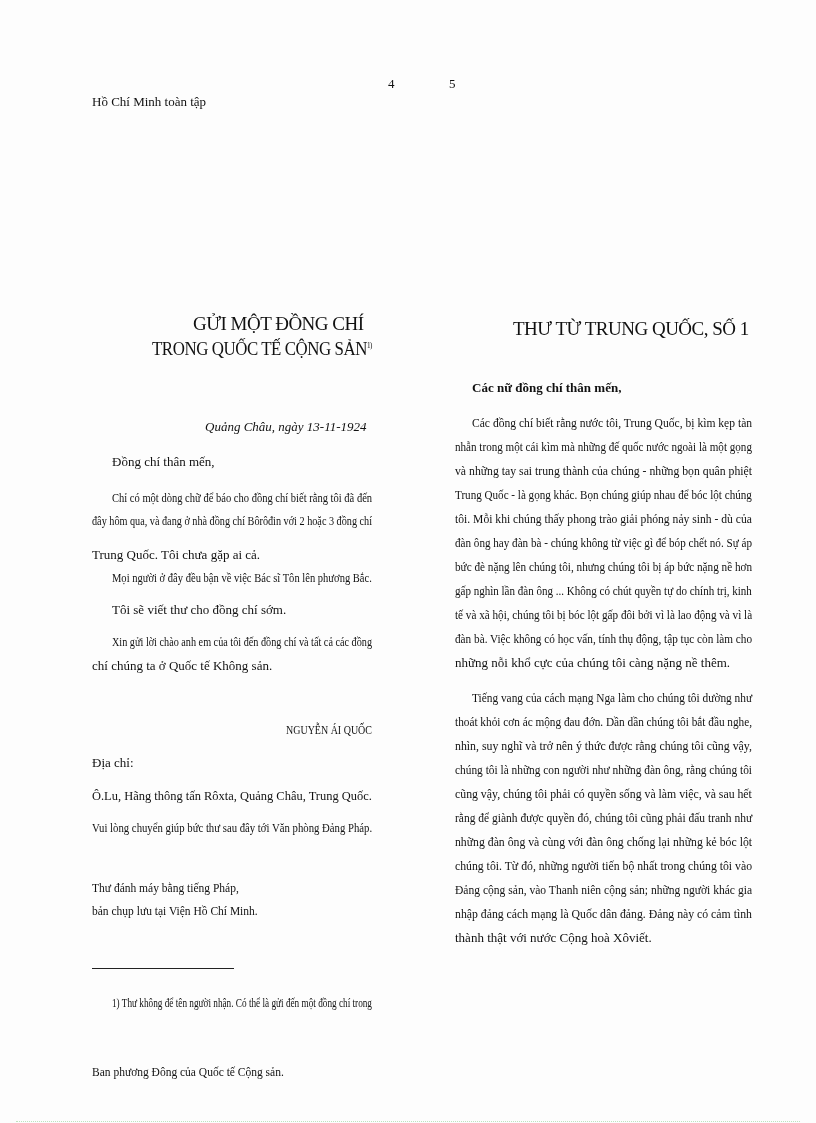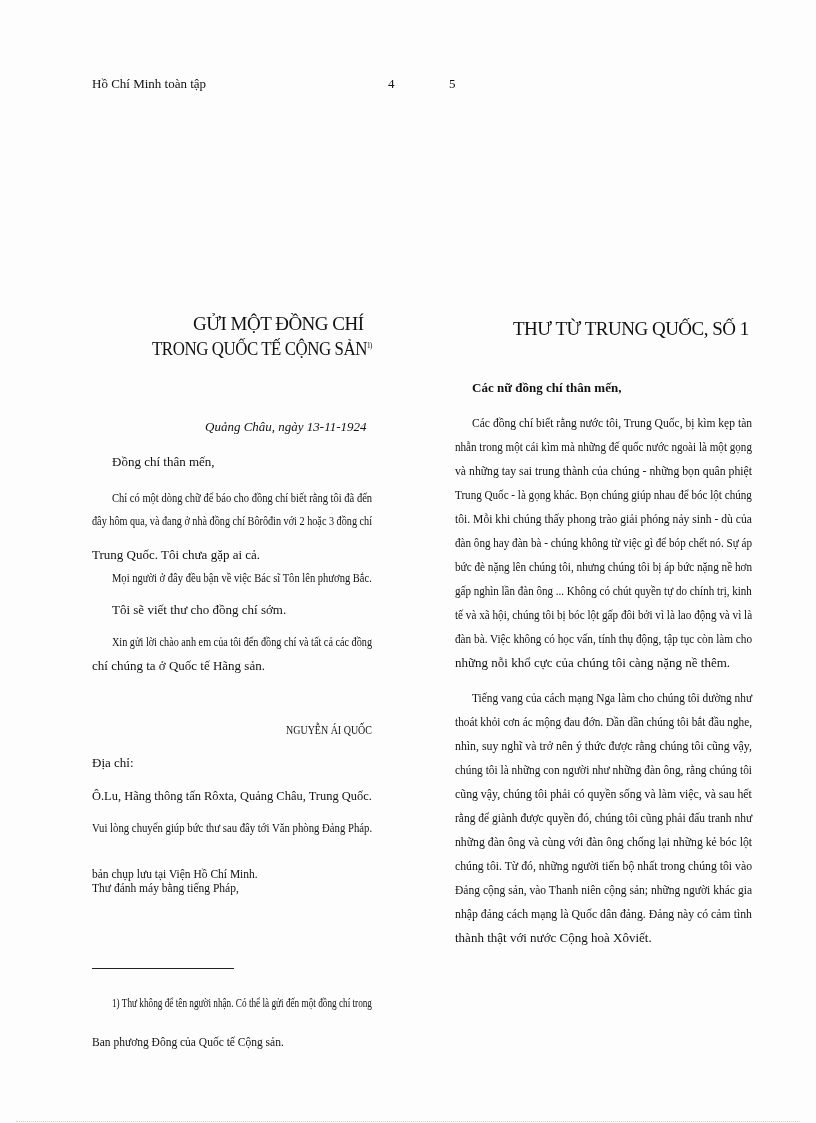--- a/index.html
+++ b/index.html
@@ -12,53 +12,53 @@
   .ital { font-style: italic; margin-top: 16px; }
   .sm { font-size: 11.5px; }
   .rule { position: absolute; height: 1px; background: #222; }
   .dots { position: absolute; left: 16px; right: 16px; top: 1121px; height: 1px;
           border-top: 1px dotted #bfe3bf; }
   sup { font-size: 8px; line-height: 0; vertical-align: 7px; }
 </style>
 </head>
 <body>
 
-<div class="ln hdr" style="left:92px; top:76px;">Hồ Chí Minh toàn tập</div>
+<div class="ln hdr" style="left:92px; top:94px;">Hồ Chí Minh toàn tập</div>
 <div class="ln hdr" style="left:388px; top:76px;">4</div>
 <div class="ln hdr" style="left:449px; top:76px;">5</div>
 
 <div>
   <div class="ln title" style="left:172px; top:313px;margin-left:21px;">GỬI MỘT ĐỒNG CHÍ</div>
   <div class="ln title" style="left: 152px; top: 338px; transform: scaleX(0.888);"><span>TRONG QUỐC TẾ CỘNG SẢN</span><sup>1)</sup></div>
 
   <div class="ln ital" style="left:205px; top:403px;">Quảng Châu, ngày 13-11-1924</div>
 
   <div class="ln" style="left:112px; top:454px;">Đồng chí thân mến,</div>
 
   <div class="ln" style="left: 112px; top: 490px; transform: scaleX(0.81);">Chỉ có một dòng chữ để báo cho đồng chí biết rằng tôi đã đến</div>
   <div class="ln" style="left: 92px; top: 513px; transform: scaleX(0.785);">đây hôm qua, và đang ở nhà đồng chí Bôrôđin với 2 hoặc 3 đồng chí</div>
   <div class="ln" style="left:92px; top:537px;margin-top:10px;">Trung Quốc. Tôi chưa gặp ai cả.</div>
   <div class="ln" style="left: 112px; top: 570px; transform: scaleX(0.811);">Mọi người ở đây đều bận về việc Bác sĩ Tôn lên phương Bắc.</div>
   <div class="ln" style="left:112px; top:602px;">Tôi sẽ viết thư cho đồng chí sớm.</div>
   <div class="ln" style="left: 112px; top: 634px; transform: scaleX(0.785);">Xin gửi lời chào anh em của tôi đến đồng chí và tất cả các đồng</div>
-  <div class="ln" style="left:92px; top:658px;">chí chúng ta ở Quốc tế Hãng sản.</div>
+  <div class="ln" style="left:92px; top:658px;">chí chúng ta ở Quốc tế Không sản.</div>
 
   <div class="ln" style="left: 286px; top: 722px; transform: scaleX(0.768);">NGUYỄN ÁI QUỐC</div>
 
   <div class="ln" style="left:92px; top:755px;">Địa chỉ:</div>
   <div class="ln" style="left: 92px; top: 788px; transform: scaleX(0.958);">Ô.Lu, Hãng thông tấn Rôxta, Quảng Châu, Trung Quốc.</div>
   <div class="ln" style="left: 92px; top: 820px; transform: scaleX(0.825);">Vui lòng chuyển giúp bức thư sau đây tới Văn phòng Đảng Pháp.</div>
 
   <div class="ln sm" style="left:92px; top:880px;text-align:right;">Thư đánh máy bằng tiếng Pháp,</div>
-  <div class="ln sm" style="left:92px; top:866px;text-align:center;">bản chụp lưu tại Viện Hồ Chí Minh.</div>
+  <div class="ln sm" style="left:92px; top:903px;text-align:center;">bản chụp lưu tại Viện Hồ Chí Minh.</div>
 
   <div class="rule" style="left:92px; top:968px; width:142px;"></div>
 
   <div class="ln sm" style="left: 112px; top: 995px; transform: scaleX(0.802);">1) Thư không để tên người nhận. Có thể là gửi đến một đồng chí trong</div>
-  <div class="ln sm" style="left:92px; top:1034px;text-align:right;">Ban phương Đông của Quốc tế Cộng sản.</div>
+  <div class="ln sm" style="left:92px; top:1064px;text-align:right;">Ban phương Đông của Quốc tế Cộng sản.</div>
 </div>
 
 <div>
   <div class="ln title" style="left:513px; top:318px;">THƯ TỪ TRUNG QUỐC, SỐ 1</div>
 
   <div class="ln" style="left:472px; top:380px;font-weight:bold;">Các nữ đồng chí thân mến,</div>
 
   <div class="ln" style="left: 472px; top: 415px; transform: scaleX(0.891);">Các đồng chí biết rằng nước tôi, Trung Quốc, bị kìm kẹp tàn</div>
   <div class="ln" style="left: 455px; top: 439px; transform: scaleX(0.854);">nhẫn trong một cái kìm mà những đế quốc nước ngoài là một gọng</div>
   <div class="ln" style="left: 455px; top: 463px; transform: scaleX(0.903);">và những tay sai trung thành của chúng - những bọn quân phiệt</div>

